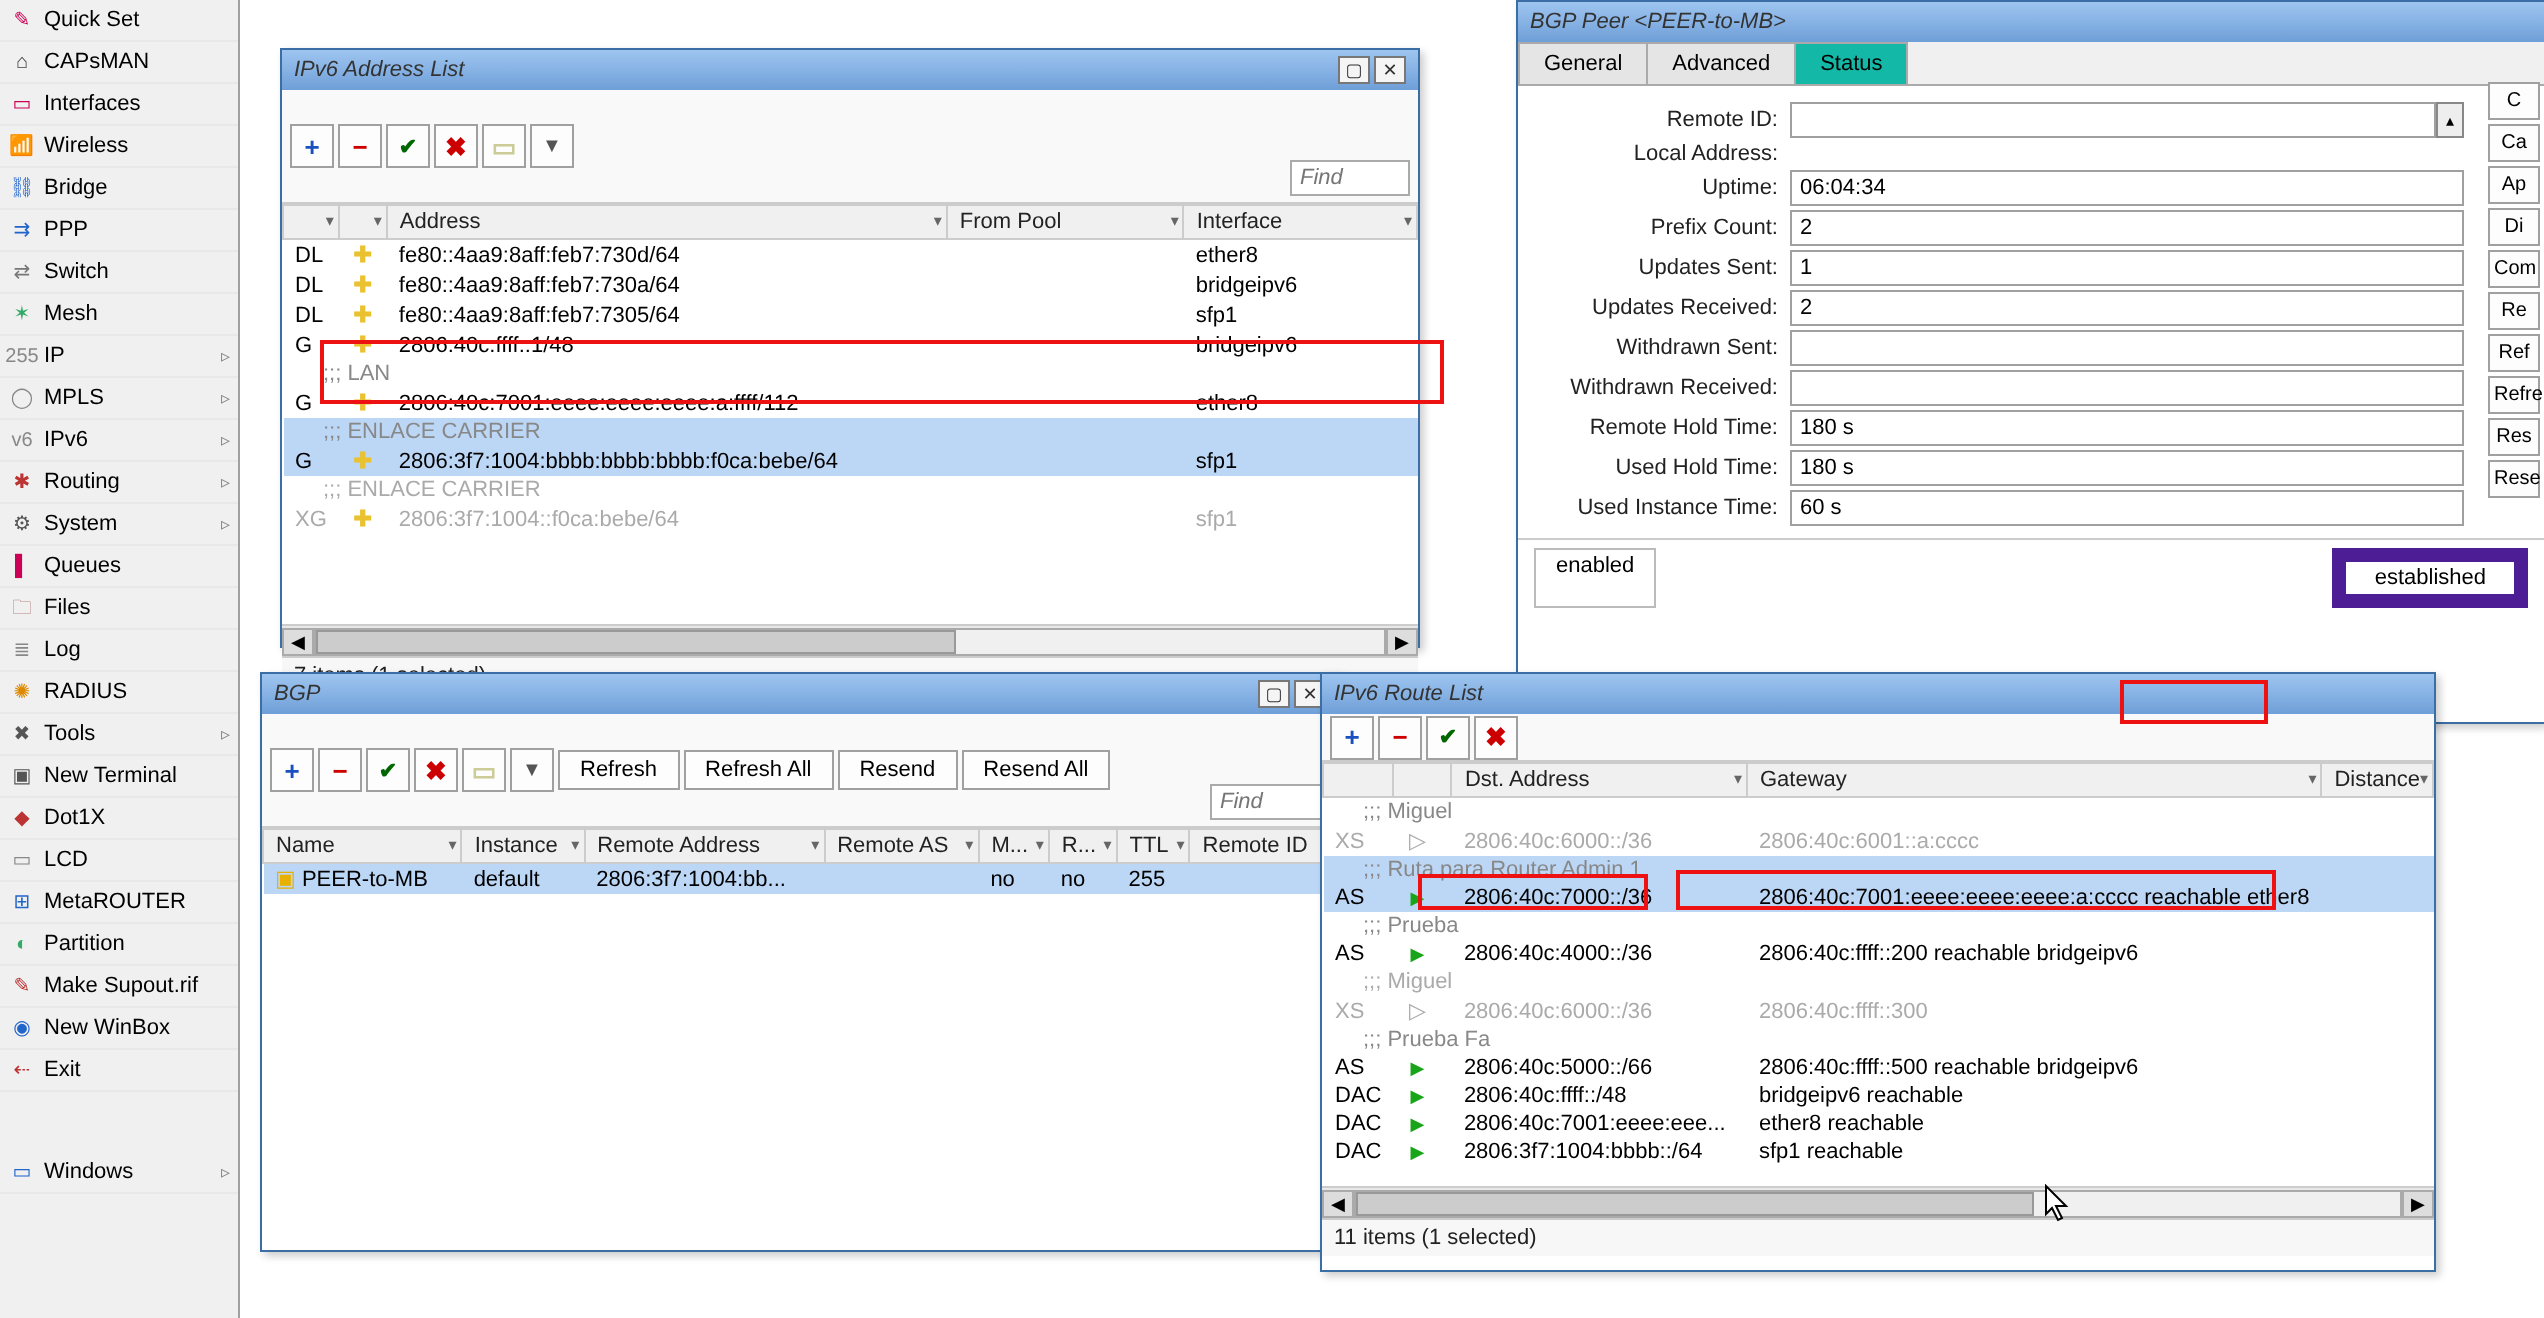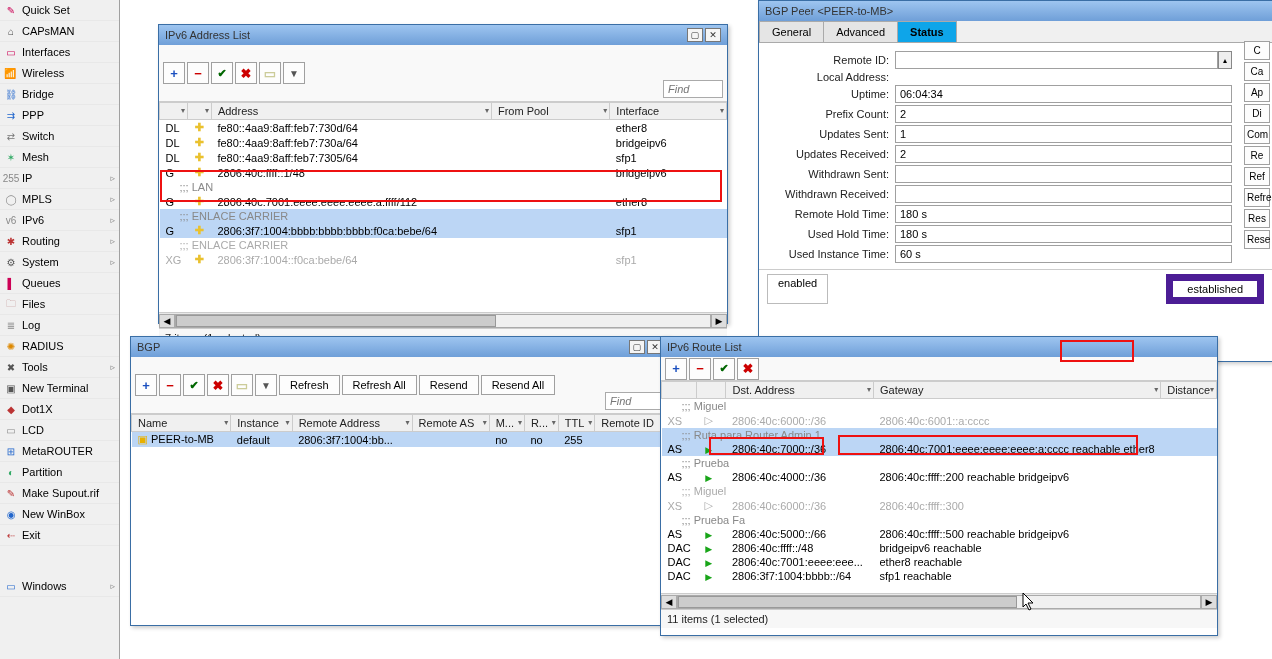--- a/index.html
+++ b/index.html
@@ -3,21 +3,21 @@
 <meta charset="utf-8">
 <style>
 * { margin:0; padding:0; box-sizing:border-box; font-family:"Segoe UI",Tahoma,sans-serif; font-size:11px; }
 body { background:#fff; width:1272px; height:659px; overflow:hidden; position:relative; color:#000; }
 .sidebar { position:absolute; left:0; top:0; width:120px; height:659px; background:#f0f0f0; border-right:1px solid #a0a0a0; }
 .sidebar-item { display:flex; align-items:center; padding:3px 4px; cursor:pointer; border-bottom:1px solid #e8e8e8; }
 .si-icon { width:14px; height:14px; margin-right:4px; display:inline-flex; align-items:center; justify-content:center; font-size:10px; }
 .si-sub { font-size:9px; color:#888; margin-left:auto; }
 .win { position:absolute; border:1px solid #3a6ea5; background:#fff; box-shadow:2px 2px 4px rgba(0,0,0,0.2); }
 .win-title { background:linear-gradient(#9ec5f0,#6f9fd8); color:#333; padding:2px 6px; font-size:11px; display:flex; align-items:center; justify-content:space-between; height:20px; }
-.win-title span { }
+.win-title span { font-style:italic; }
 .win-btns { display:flex; gap:2px; }
 .win-btn { width:16px; height:14px; border:1px solid #777; background:#f5f5f5; font-size:9px; display:flex; align-items:center; justify-content:center; cursor:pointer; }
 .toolbar { display:flex; align-items:center; padding:3px 4px; gap:2px; border-bottom:1px solid #ccc; background:#f9f9f9; }
 .tbtn { width:22px; height:22px; border:1px solid #a0a0a0; background:#fdfdfd; display:flex; align-items:center; justify-content:center; cursor:pointer; font-size:13px; font-weight:bold; }
 .tbtn.plus { color:#1a4fbf; }
 .tbtn.minus { color:#c00; }
 .tbtn.check { color:#060; font-size:11px; }
 .tbtn.x { color:#c00; }
 .tbtn.note { color:#cc9; }
 .tbtn.funnel { color:#555; font-size:10px; }
@@ -33,21 +33,21 @@
 .flag.plus { color:#eac12e; font-weight:bold; }
 .flag.tri { color:#19a519; font-size:9px; }
 .comment-row td { color:#888; font-style:normal; padding-left:20px; }
 .status { display:flex; justify-content:space-between; padding:3px 6px; border-top:1px solid #ccc; background:#f7f7f7; color:#222; }
 .scroll-h { height:16px; border-top:1px solid #ccc; display:flex; align-items:center; background:#e8e8e8; }
 .sarrow { width:16px; height:14px; border:1px solid #aaa; background:#ddd; display:flex; align-items:center; justify-content:center; font-size:9px; cursor:pointer; }
 .strack { flex:1; background:#f0f0f0; height:14px; border:1px solid #aaa; position:relative; }
 .sthumb { position:absolute; height:12px; background:#ccc; border:1px solid #999; }
 .tabs { display:flex; border-bottom:1px solid #aaa; background:#f0f0f0; }
 .tab { padding:4px 12px; border:1px solid #aaa; border-bottom:none; margin-right:-1px; background:#e5e5e5; cursor:pointer; }
-.tab.active { background:#0ea5e9;font-weight:bold; }
+.tab.active { background:#14b8a6; }
 .form-row { display:flex; align-items:center; margin:2px 0; }
 .form-row label { width:130px; text-align:right; padding-right:6px; color:#222; }
 .form-row .val { flex:1; border:1px solid #a0a0a0; background:#fff; padding:2px 4px; height:18px; }
 .form-row .spin { width:14px; height:18px; border:1px solid #888; background:#eee; font-size:8px; display:flex; align-items:center; justify-content:center; }
 .side-btns { position:absolute; right:2px; top:40px; display:flex; flex-direction:column; gap:2px; }
 .side-btn { width:26px; border:1px solid #a0a0a0; background:#fdfdfd; padding:3px 2px; font-size:10px; text-align:center; cursor:pointer; }
 .redbox { position:absolute; border:2px solid #e11; pointer-events:none; }
 .cursor { position:absolute; width:14px; height:20px; pointer-events:none; }
 </style>
 </head>
@@ -165,21 +165,21 @@
       <span>Exit</span>
     </div>
     <div style="height: 30px;"></div>
     <div class="sidebar-item">
       <span class="si-icon" style="color:#26c">▭</span>
       <span>Windows</span>
       <span class="si-sub">▹</span>
     </div>
   </div>
 
-<div class="win" style="left:158px; top:24px; width:570px; height:300px;">
+<div class="win" style="left:140px; top:24px; width:570px; height:300px;">
  <div class="win-title">
       <span>IPv6 Address List</span>
   <div class="win-btns">
         <div class="win-btn">▢</div>
         <div class="win-btn">✕</div>
       </div>
  </div>
  <div class="toolbar">
   <div class="tbtn plus">+</div>
   <div class="tbtn minus">−</div>

